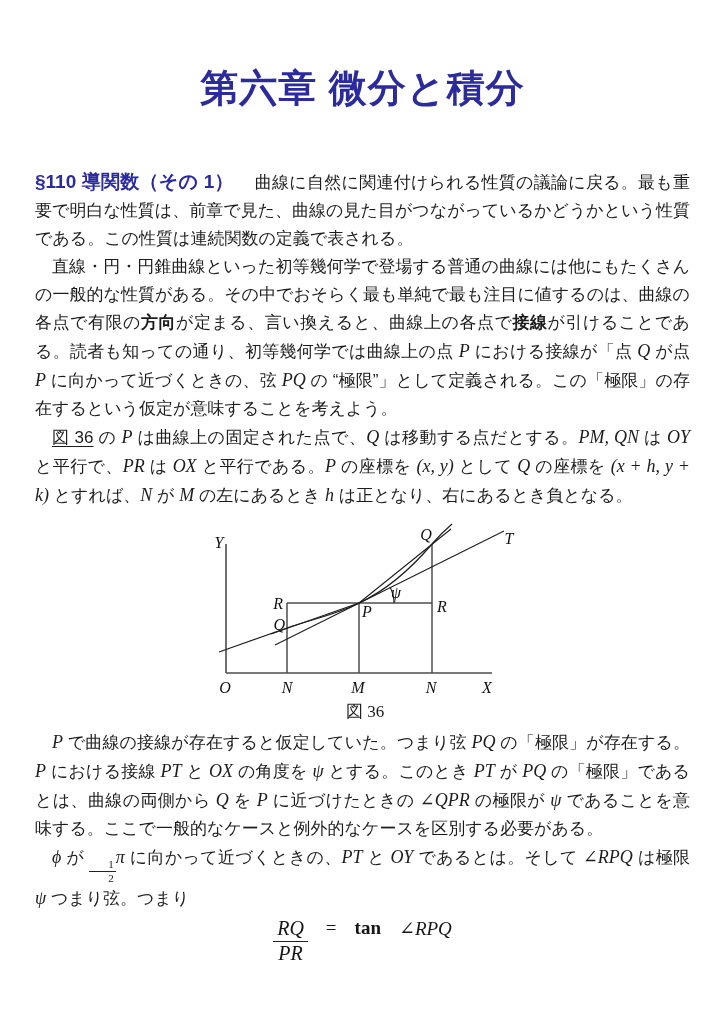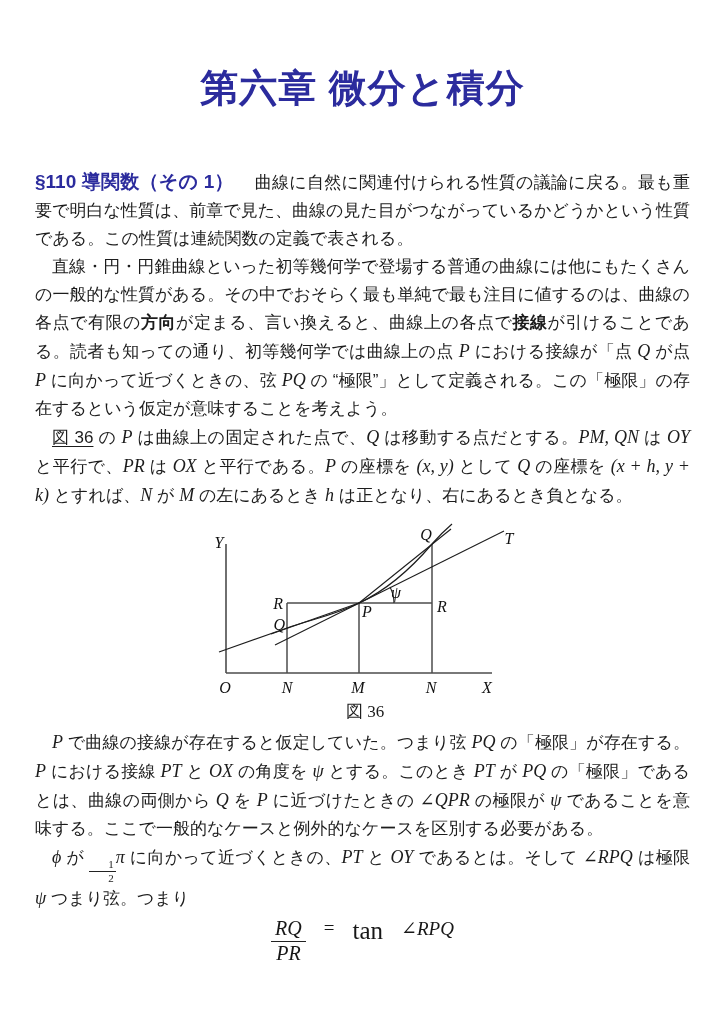--- a/index.html
+++ b/index.html
@@ -80,21 +80,21 @@
     display:inline-flex;
     flex-direction:column;
     align-items:center;
     font-size:20px;
     line-height:1.12;
     font-style:italic;
   }
   .ffrac .num { border-bottom:1.4px solid #222; padding:0 4px 1px 4px; }
   .ffrac .den { padding:0 4px; }
   .formula .eq { font-size:19px; }
-  .formula .fn { font-size:25px; }
+  .formula .fn { font-size:19px;font-weight:bold; }
   .formula .ang { font-size:19px; font-style:italic; }
   svg text {
     font-family:"Liberation Serif","DejaVu Serif",serif;
     font-style:italic;
     font-size:16px;
     fill:#111111;
   }
 </style>
 </head>
 <body>

